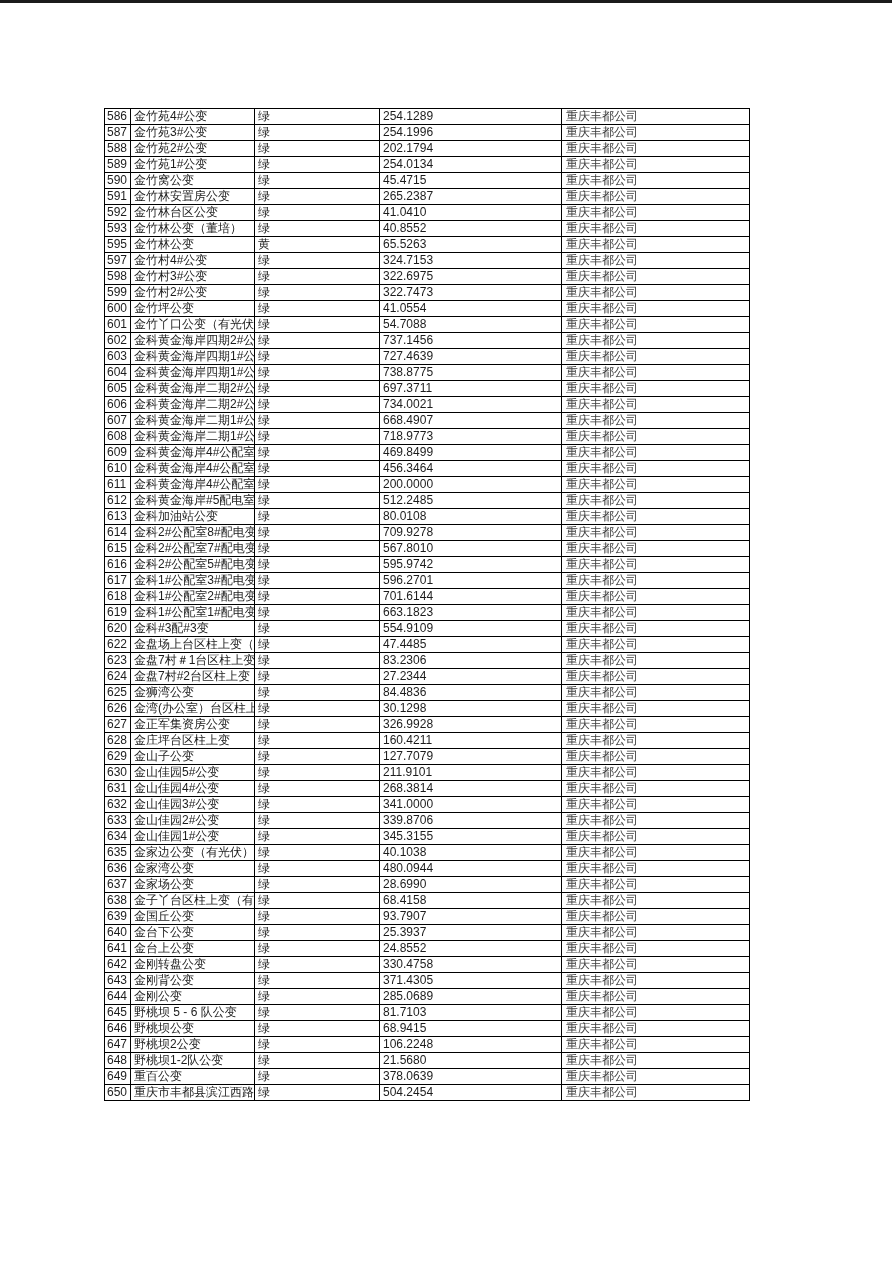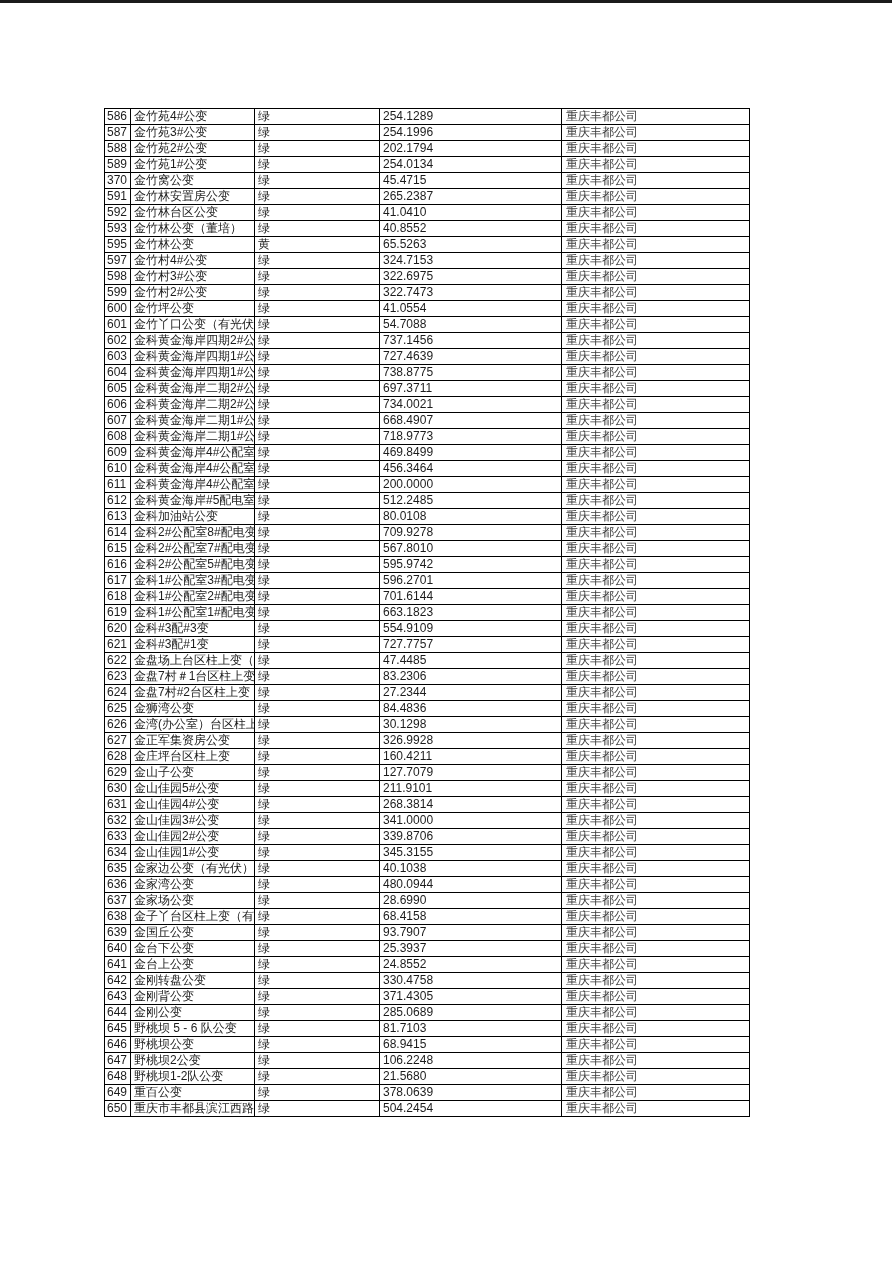--- a/index.html
+++ b/index.html
@@ -82,21 +82,21 @@
         <td class="c4">重庆丰都公司</td>
       </tr>
       <tr>
         <td class="c0">589</td>
         <td class="c1">金竹苑1#公变</td>
         <td class="c2">绿</td>
         <td class="c3">254.0134</td>
         <td class="c4">重庆丰都公司</td>
       </tr>
       <tr>
-        <td class="c0">370</td>
+        <td class="c0">590</td>
         <td class="c1">金竹窝公变</td>
         <td class="c2">绿</td>
         <td class="c3">45.4715</td>
         <td class="c4">重庆丰都公司</td>
       </tr>
       <tr>
         <td class="c0">591</td>
         <td class="c1">金竹林安置房公变</td>
         <td class="c2">绿</td>
         <td class="c3">265.2387</td>
@@ -285,27 +285,20 @@
         <td class="c4">重庆丰都公司</td>
       </tr>
       <tr>
         <td class="c0">620</td>
         <td class="c1">金科#3配#3变</td>
         <td class="c2">绿</td>
         <td class="c3">554.9109</td>
         <td class="c4">重庆丰都公司</td>
       </tr>
       <tr>
-        <td class="c0">621</td>
-        <td class="c1">金科#3配#1变</td>
-        <td class="c2">绿</td>
-        <td class="c3">727.7757</td>
-        <td class="c4">重庆丰都公司</td>
-      </tr>
-      <tr>
         <td class="c0">622</td>
         <td class="c1">金盘场上台区柱上变（有光</td>
         <td class="c2">绿</td>
         <td class="c3">47.4485</td>
         <td class="c4">重庆丰都公司</td>
       </tr>
       <tr>
         <td class="c0">623</td>
         <td class="c1">金盘7村＃1台区柱上变</td>
         <td class="c2">绿</td>

